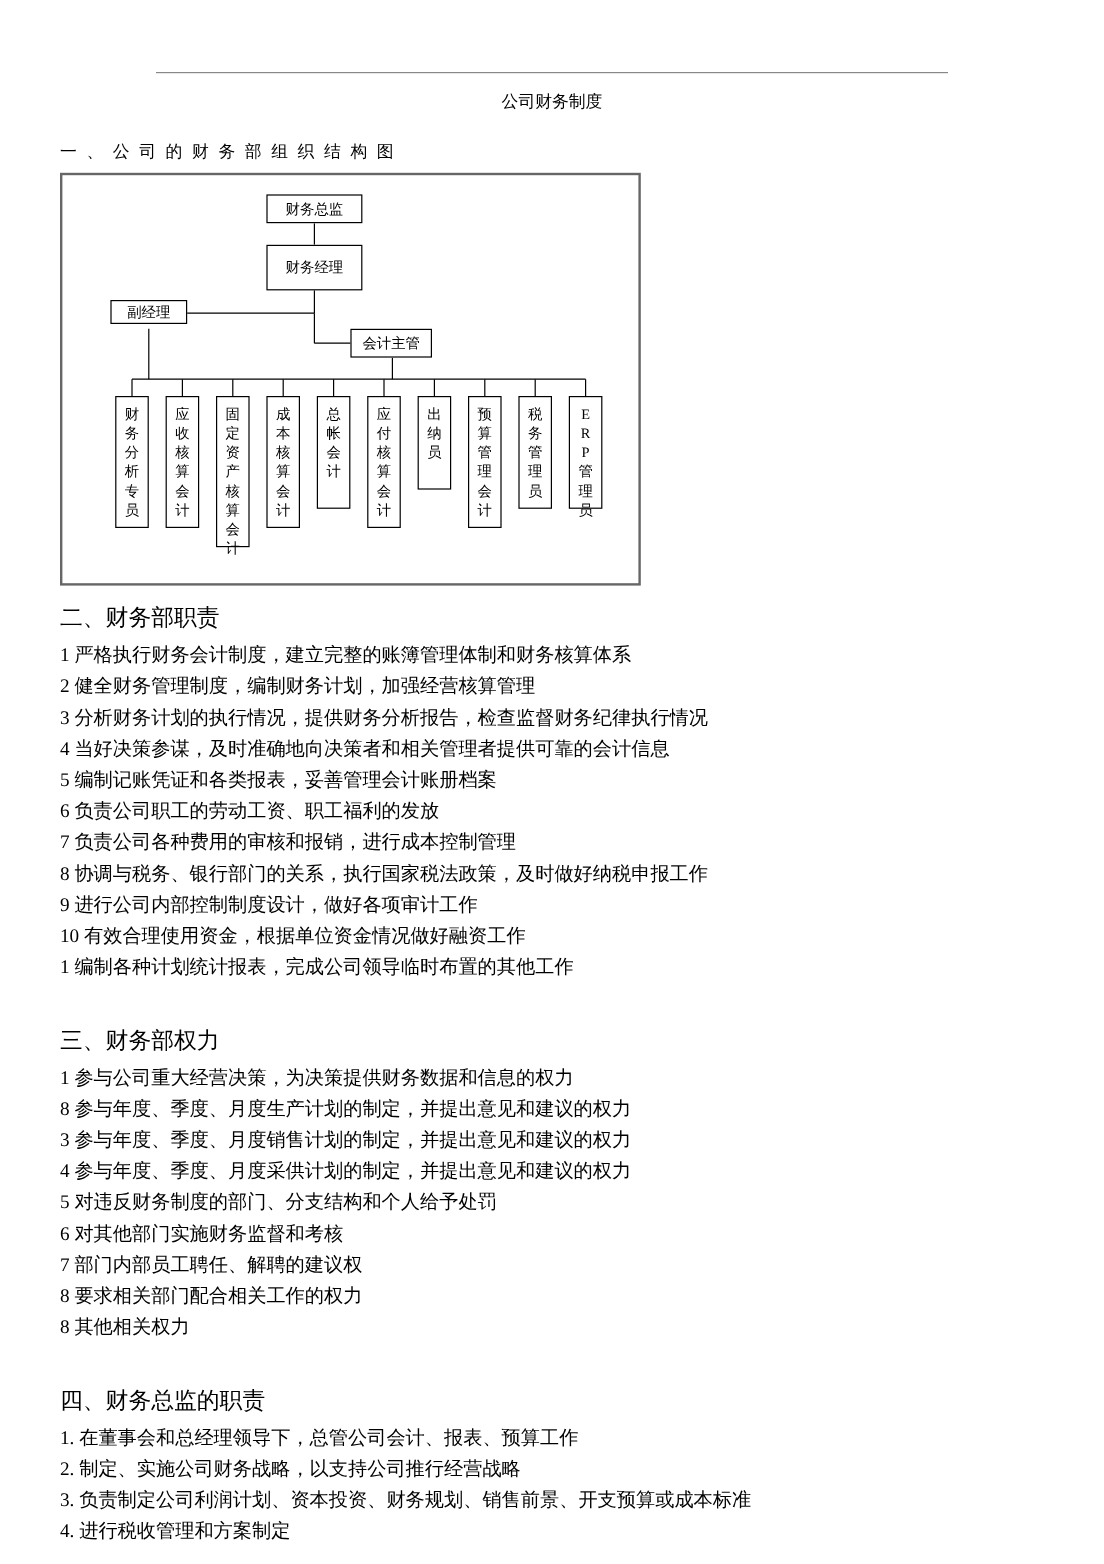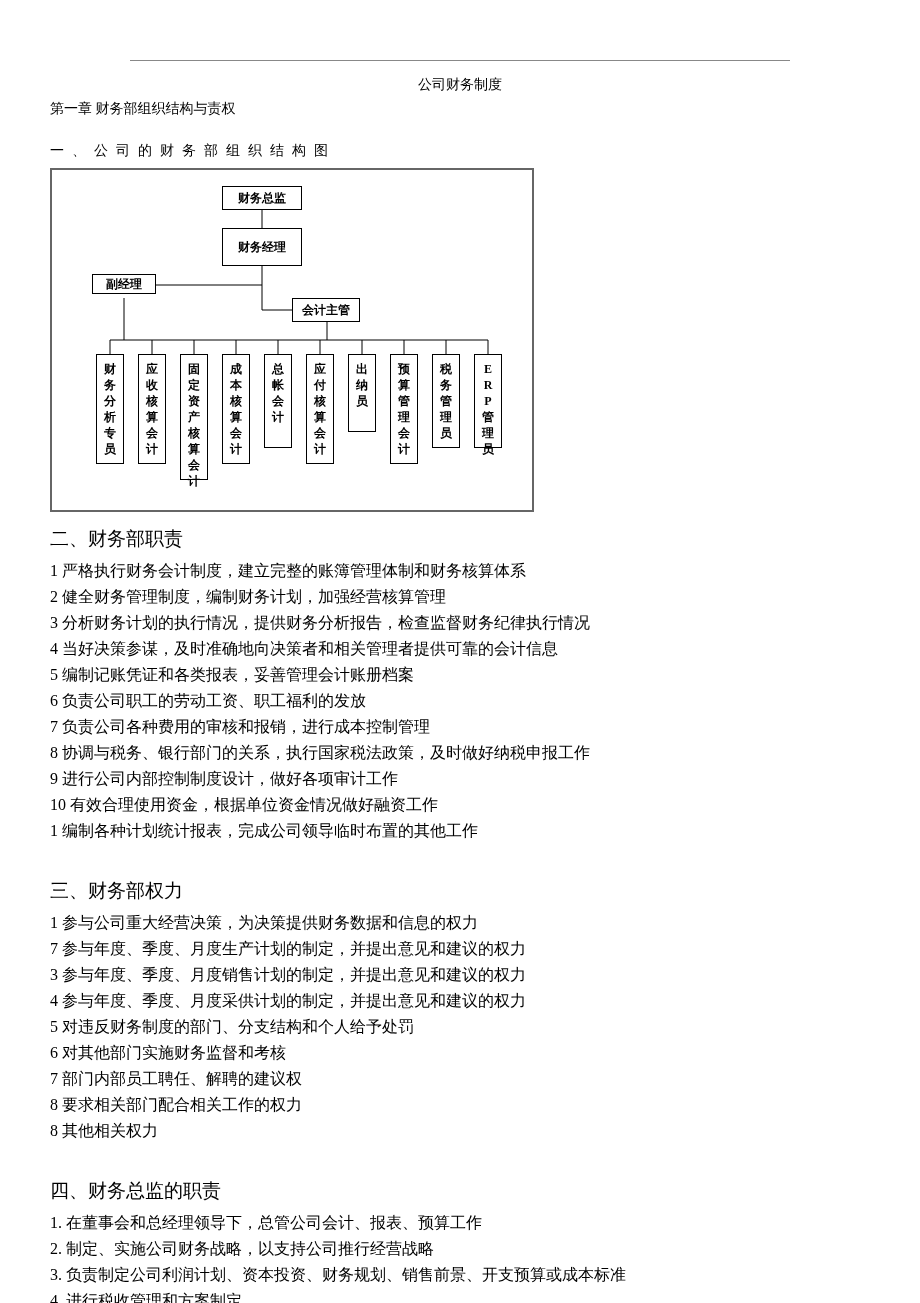--- a/index.html
+++ b/index.html
@@ -47,21 +47,20 @@
   }
   
   .chart-wrap {
     border: 2px solid #666;
     width: 480px;
     height: 340px;
     position: relative;
     margin-bottom: 10px;
     background: #fff;
     overflow: hidden;
-    font-weight: bold;
   }
   .chart-wrap svg {
     position: absolute;
     inset: 0;
   }
   .node-box {
     position: absolute;
     border: 1px solid #000;
     background: #fff;
     font-size: 12px;
@@ -90,21 +89,20 @@
     letter-spacing: 2px;
   }
 </style>
 </head>
 <body>
 
 <div class="page">
   <div class="top-rule"></div>
 
   <div class="doc-title">公司财务制度</div>
-  <div class="chapter-title">第一章  财务部组织结构与责权</div>
   <div class="section-title">一、公司的财务部组织结构图</div>
 
   <div class="chart-wrap">
     <svg viewBox="0 0 480 340">
 
       <line x1="210" y1="40" x2="210" y2="58" stroke="#000" stroke-width="1"></line>
 
       <line x1="210" y1="82" x2="210" y2="115" stroke="#000" stroke-width="1"></line>
 
       <line x1="103" y1="115" x2="210" y2="115" stroke="#000" stroke-width="1"></line>
@@ -229,21 +227,21 @@
       <div class="body-line">9  进行公司内部控制制度设计，做好各项审计工作</div>
       <div class="body-line">10  有效合理使用资金，根据单位资金情况做好融资工作</div>
       <div class="body-line">1 编制各种计划统计报表，完成公司领导临时布置的其他工作</div>
     </div>
 
   <div class="blank-gap"></div>
 
   <div class="section-title-normal">三、财务部权力</div>
   <div id="sec3">
       <div class="body-line">1  参与公司重大经营决策，为决策提供财务数据和信息的权力</div>
-      <div class="body-line">7  参与年度、季度、月度生产计划的制定，并提出意见和建议的权力</div>
+      <div class="body-line">8  参与年度、季度、月度生产计划的制定，并提出意见和建议的权力</div>
       <div class="body-line">3  参与年度、季度、月度销售计划的制定，并提出意见和建议的权力</div>
       <div class="body-line">4  参与年度、季度、月度采供计划的制定，并提出意见和建议的权力</div>
       <div class="body-line">5  对违反财务制度的部门、分支结构和个人给予处罚</div>
       <div class="body-line">6  对其他部门实施财务监督和考核</div>
       <div class="body-line"> 7  部门内部员工聘任、解聘的建议权</div>
       <div class="body-line">8  要求相关部门配合相关工作的权力</div>
       <div class="body-line">8  其他相关权力</div>
     </div>
 
   <div class="blank-gap"></div>

